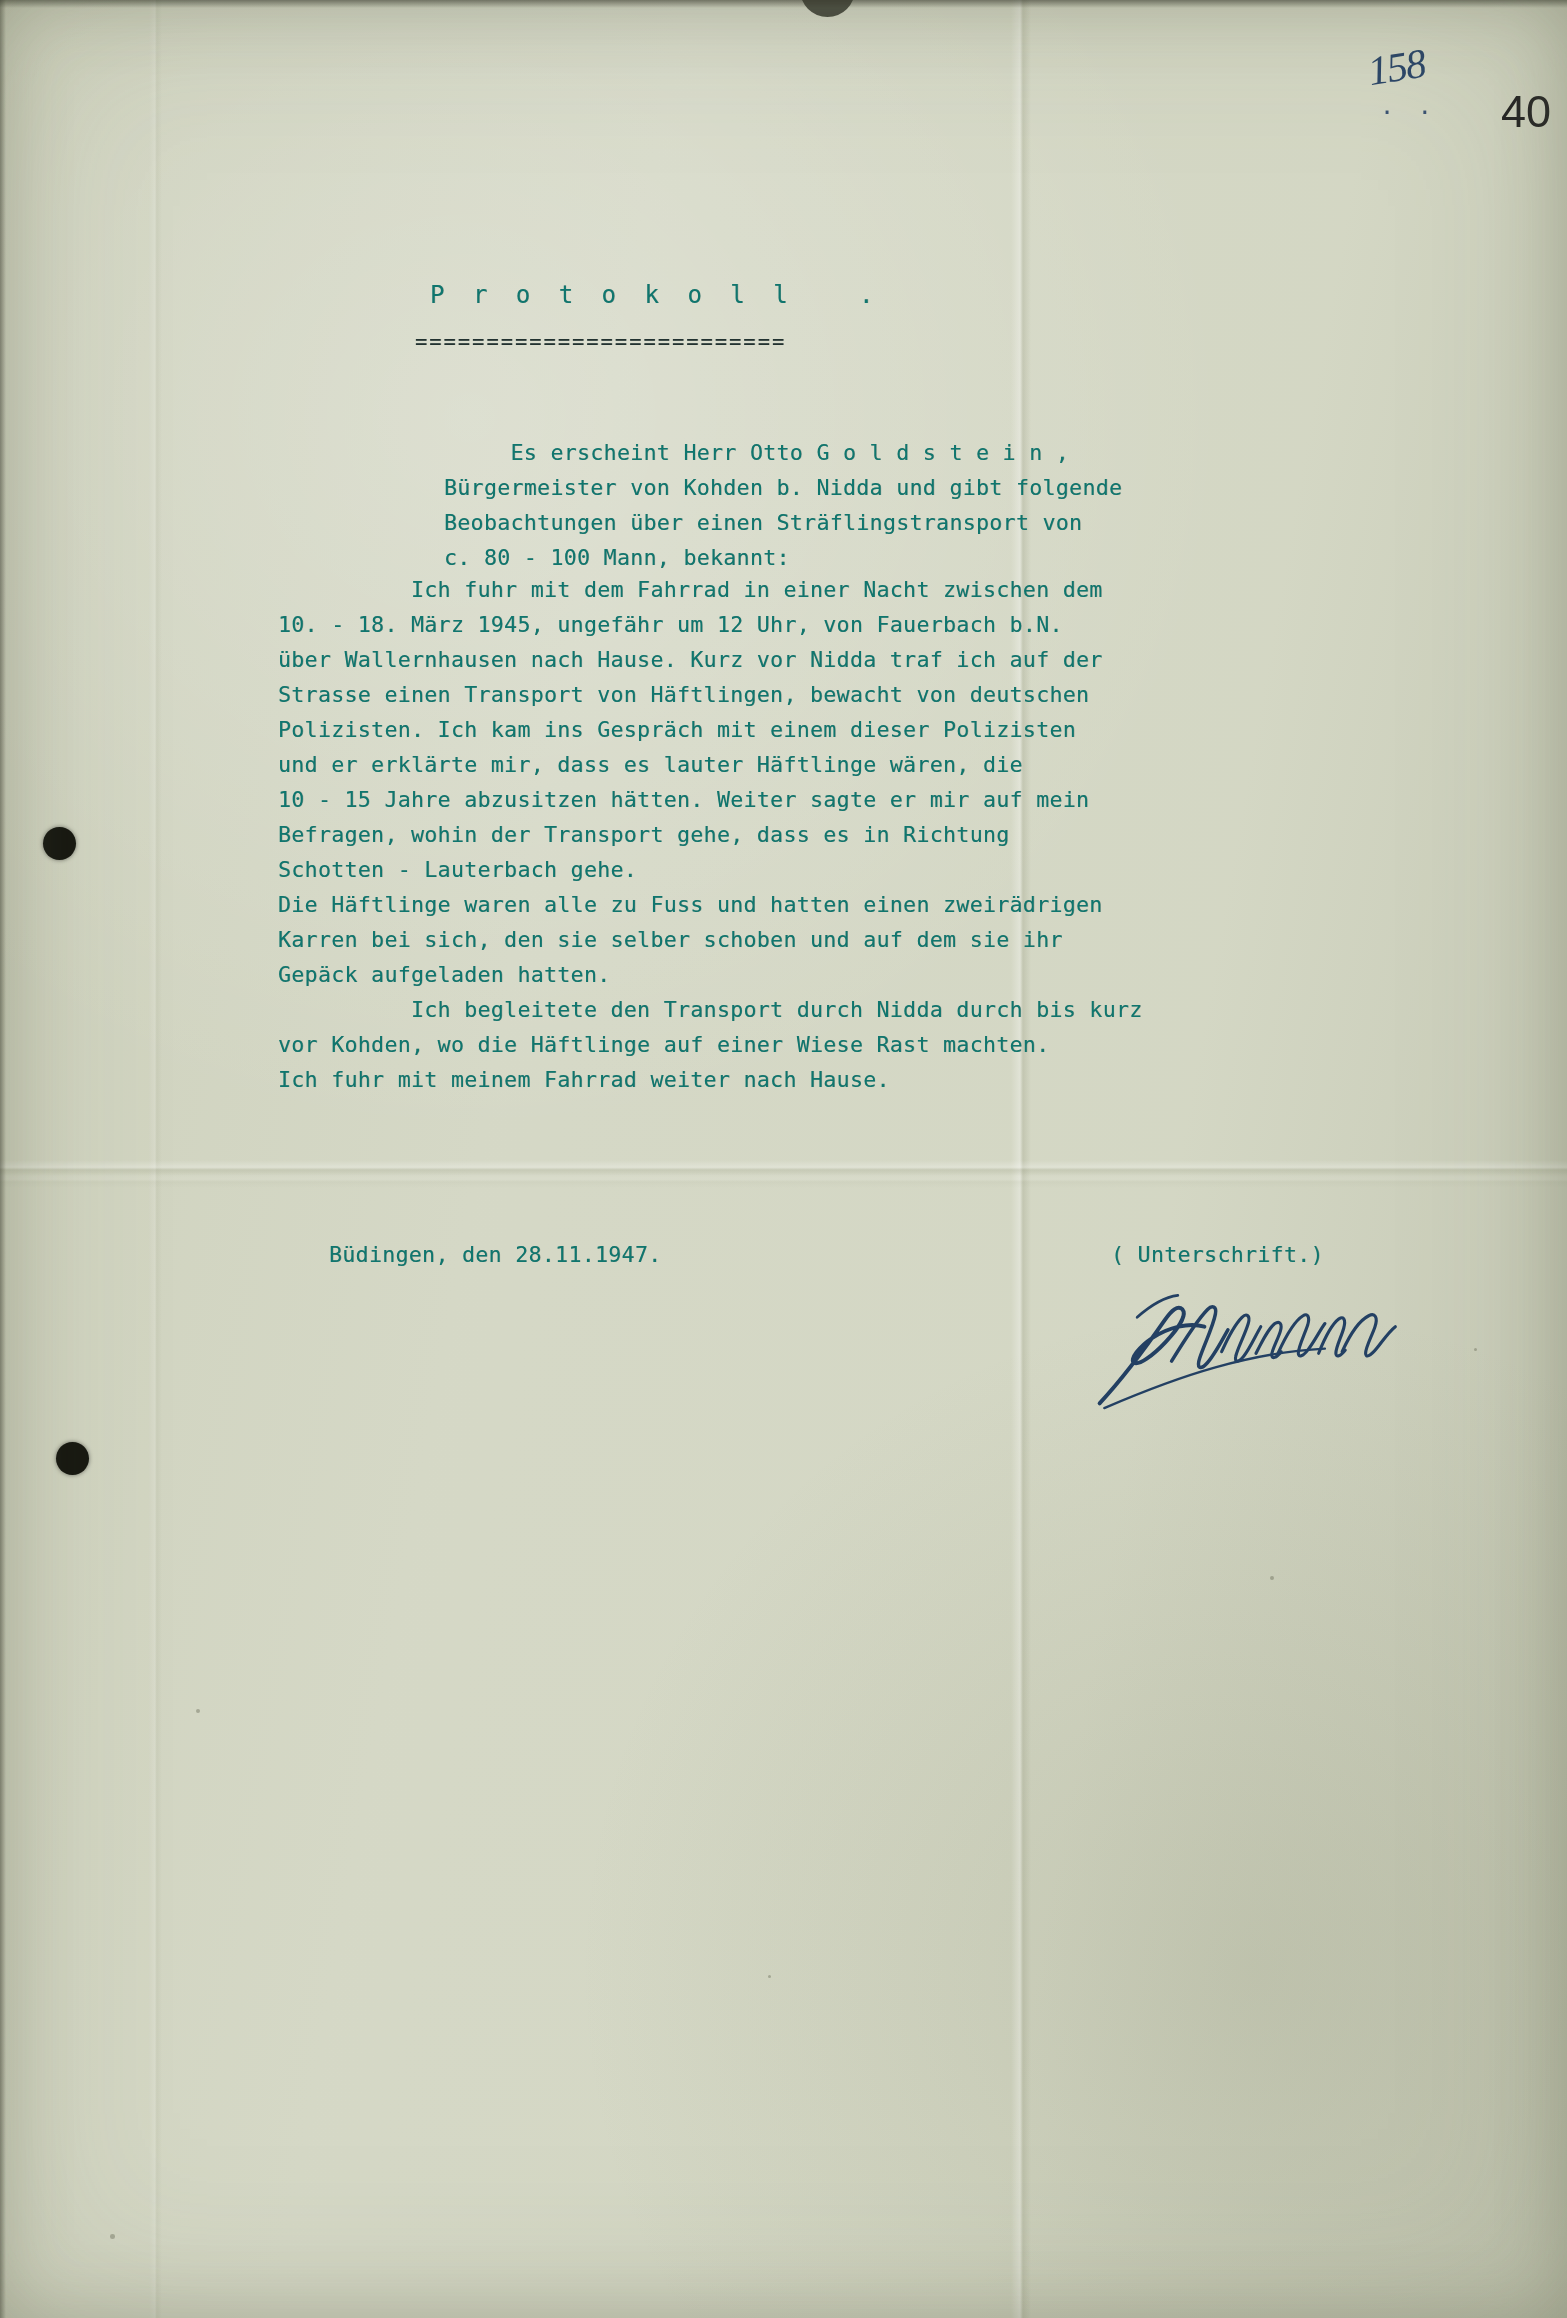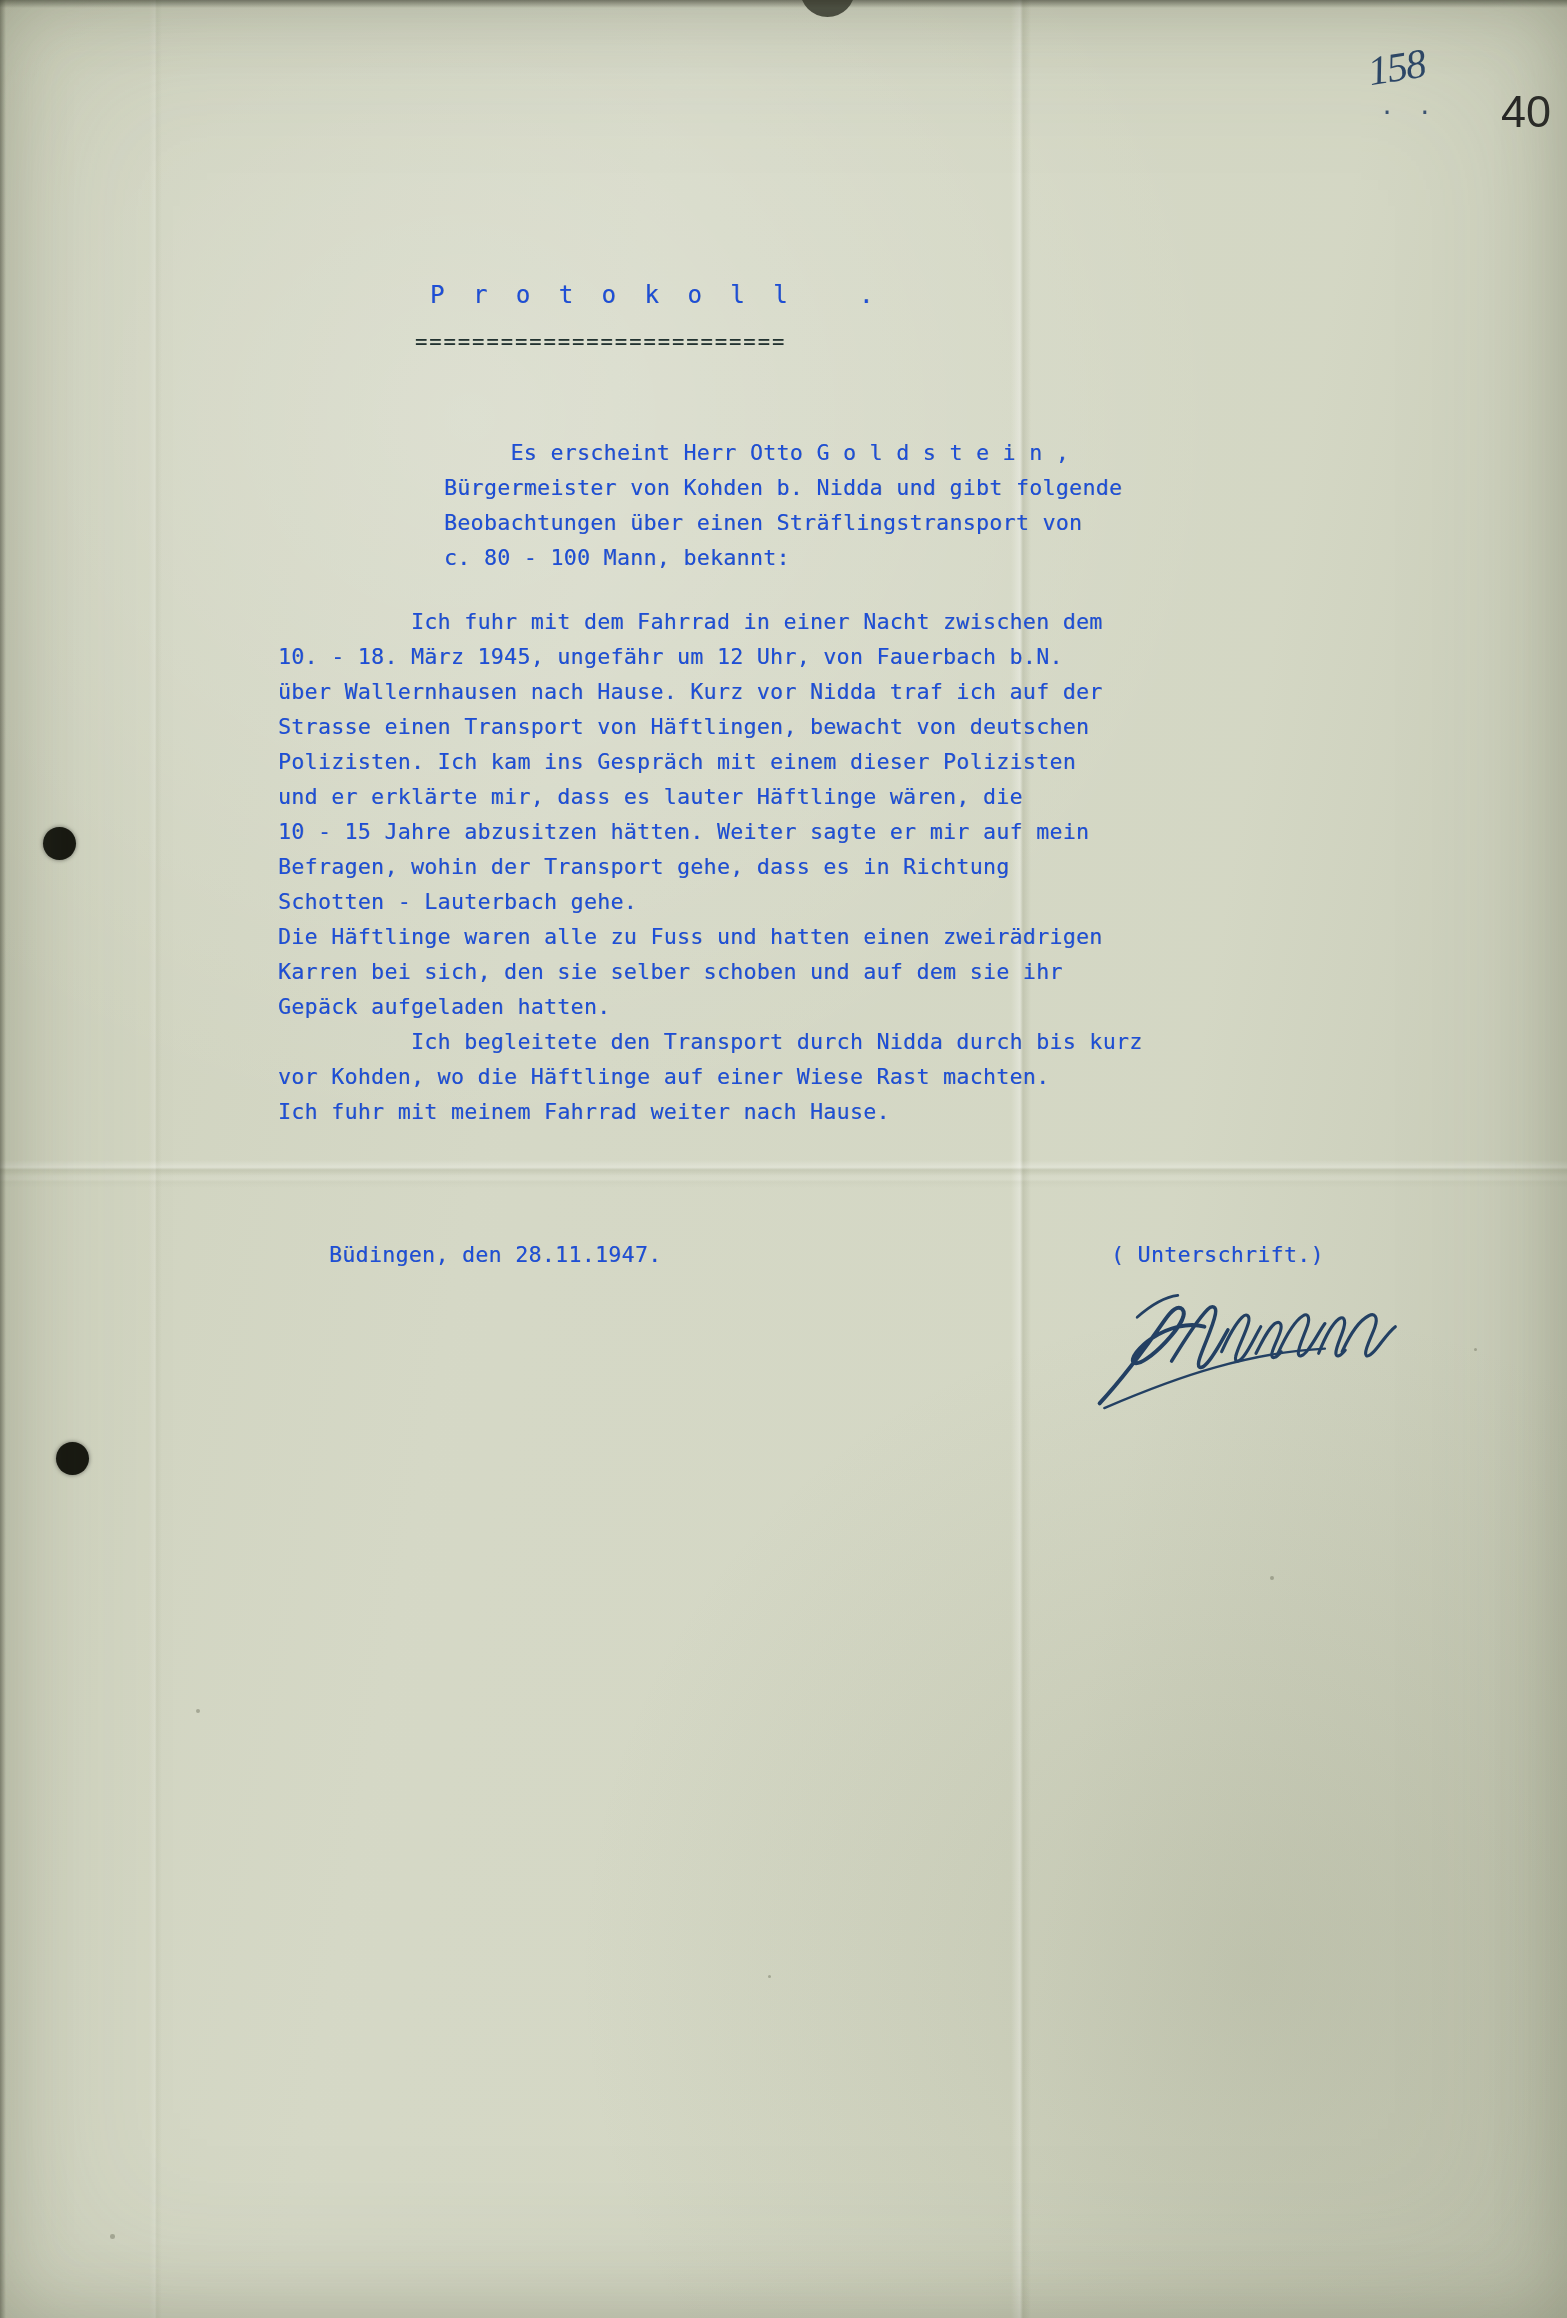--- a/index.html
+++ b/index.html
@@ -115,21 +115,21 @@
     left: 1501px;
     top: 86px;
     font-family: Liberation Sans, sans-serif;
     font-size: 45px;
     color: #222;
   }
 
   
   .typed {
     position: absolute;
-    color: #1d4ed8;
+    color: #0f766e;
     font-family: "DejaVu Sans Mono", monospace;
     font-size: 21.6px;
     line-height: 35px;
     white-space: pre;
     text-shadow: 0.4px 0.4px 0 rgba(30,45,44,0.35);
     letter-spacing: 0.3px;
   }
 
   #title {
     left: 430px;
@@ -143,21 +143,21 @@
     font-size: 20.4px;
     letter-spacing: 2px;
     color: #223230;
   }
   #intro {
     left: 444px;
     top: 435px;
   }
   #body-block {
     left: 278px;
-    top: 604px;
+    top: 572px;
   }
   #place-date {
     left: 329px;
     top: 1191px;
     margin-top: 46px;
   }
   #signature-label {
     left: 1111px;
     top: 1237px;
   }

